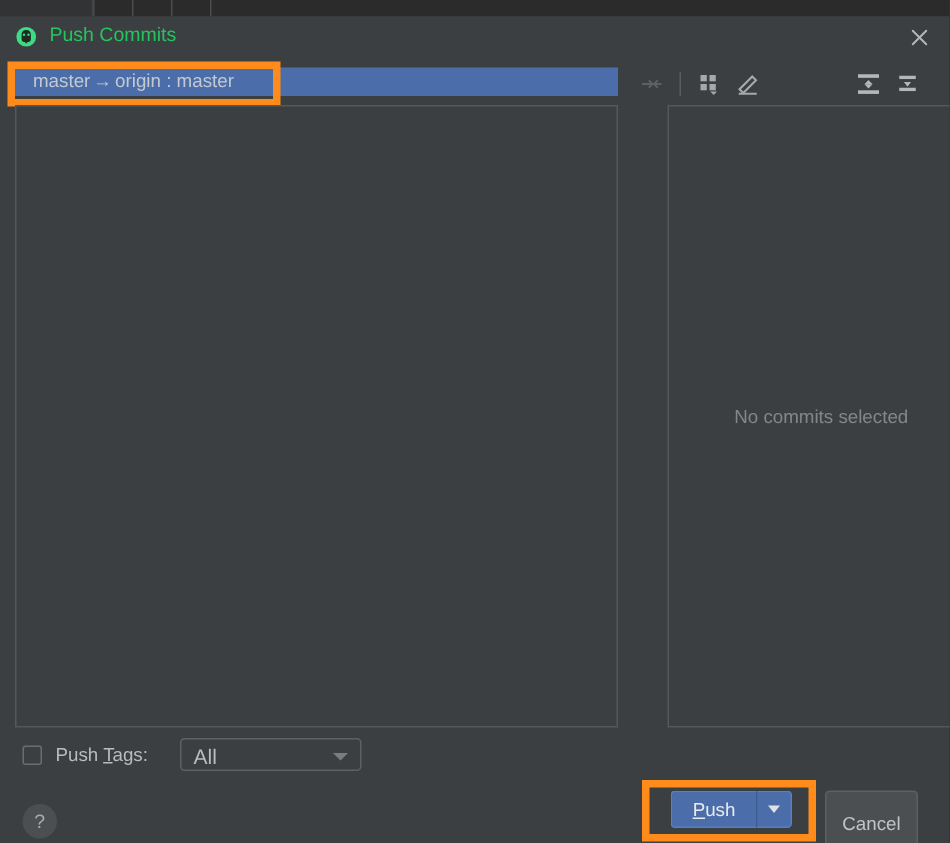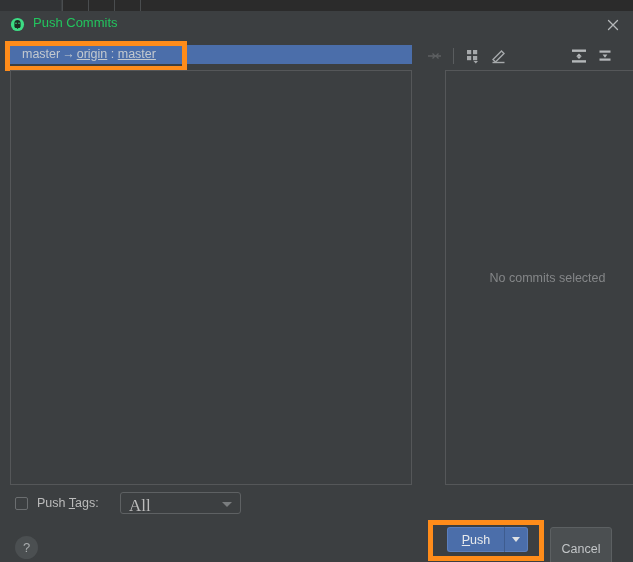--- a/index.html
+++ b/index.html
@@ -59,21 +59,21 @@
   #branch-row {
     position: absolute; left: 10px; top: 34px;
     width: 402px; height: 19px;
     background: #4b6eaa;
     overflow: hidden;
   }
   #branch-label {
     position: absolute; left: 12px; top: 2px;
     font-size: 12.5px; color: #c3c9cf; white-space: nowrap;
   }
-  #branch-label .lnk { text-decoration: underline; }
+  #branch-label .lnk { }
   #branch-label .arrow { padding: 0 2px; }
 
   
   #hl-branch {
     position: absolute; left: 5px; top: 30px;
     width: 182px; height: 30px;
     border: 5px solid #ff8c1a;
     pointer-events: none;
   }
 
@@ -126,21 +126,21 @@
   }
   #push-tags-label u { text-decoration: underline; }
   #tags-combo {
     position: absolute; left: 105px; top: 0;
     width: 121px; height: 22px;
     background: #3c3f41; border: 1px solid #5e6163;
     border-radius: 3px; cursor: pointer;
   }
   #tags-combo-value {
     position: absolute; left: 8px; top: 3px;
-    font-size: 17px; color: #bbbbbb; font-family: Liberation Serif, serif;
+    font-size: 14px; color: #bbbbbb;
   }
   #tags-combo-arrow {
     position: absolute; right: 8px; top: 9px;
     width: 0; height: 0;
     border-left: 5px solid transparent;
     border-right: 5px solid transparent;
     border-top: 5px solid #7a7d7f;
   }
 
   #help-btn {

